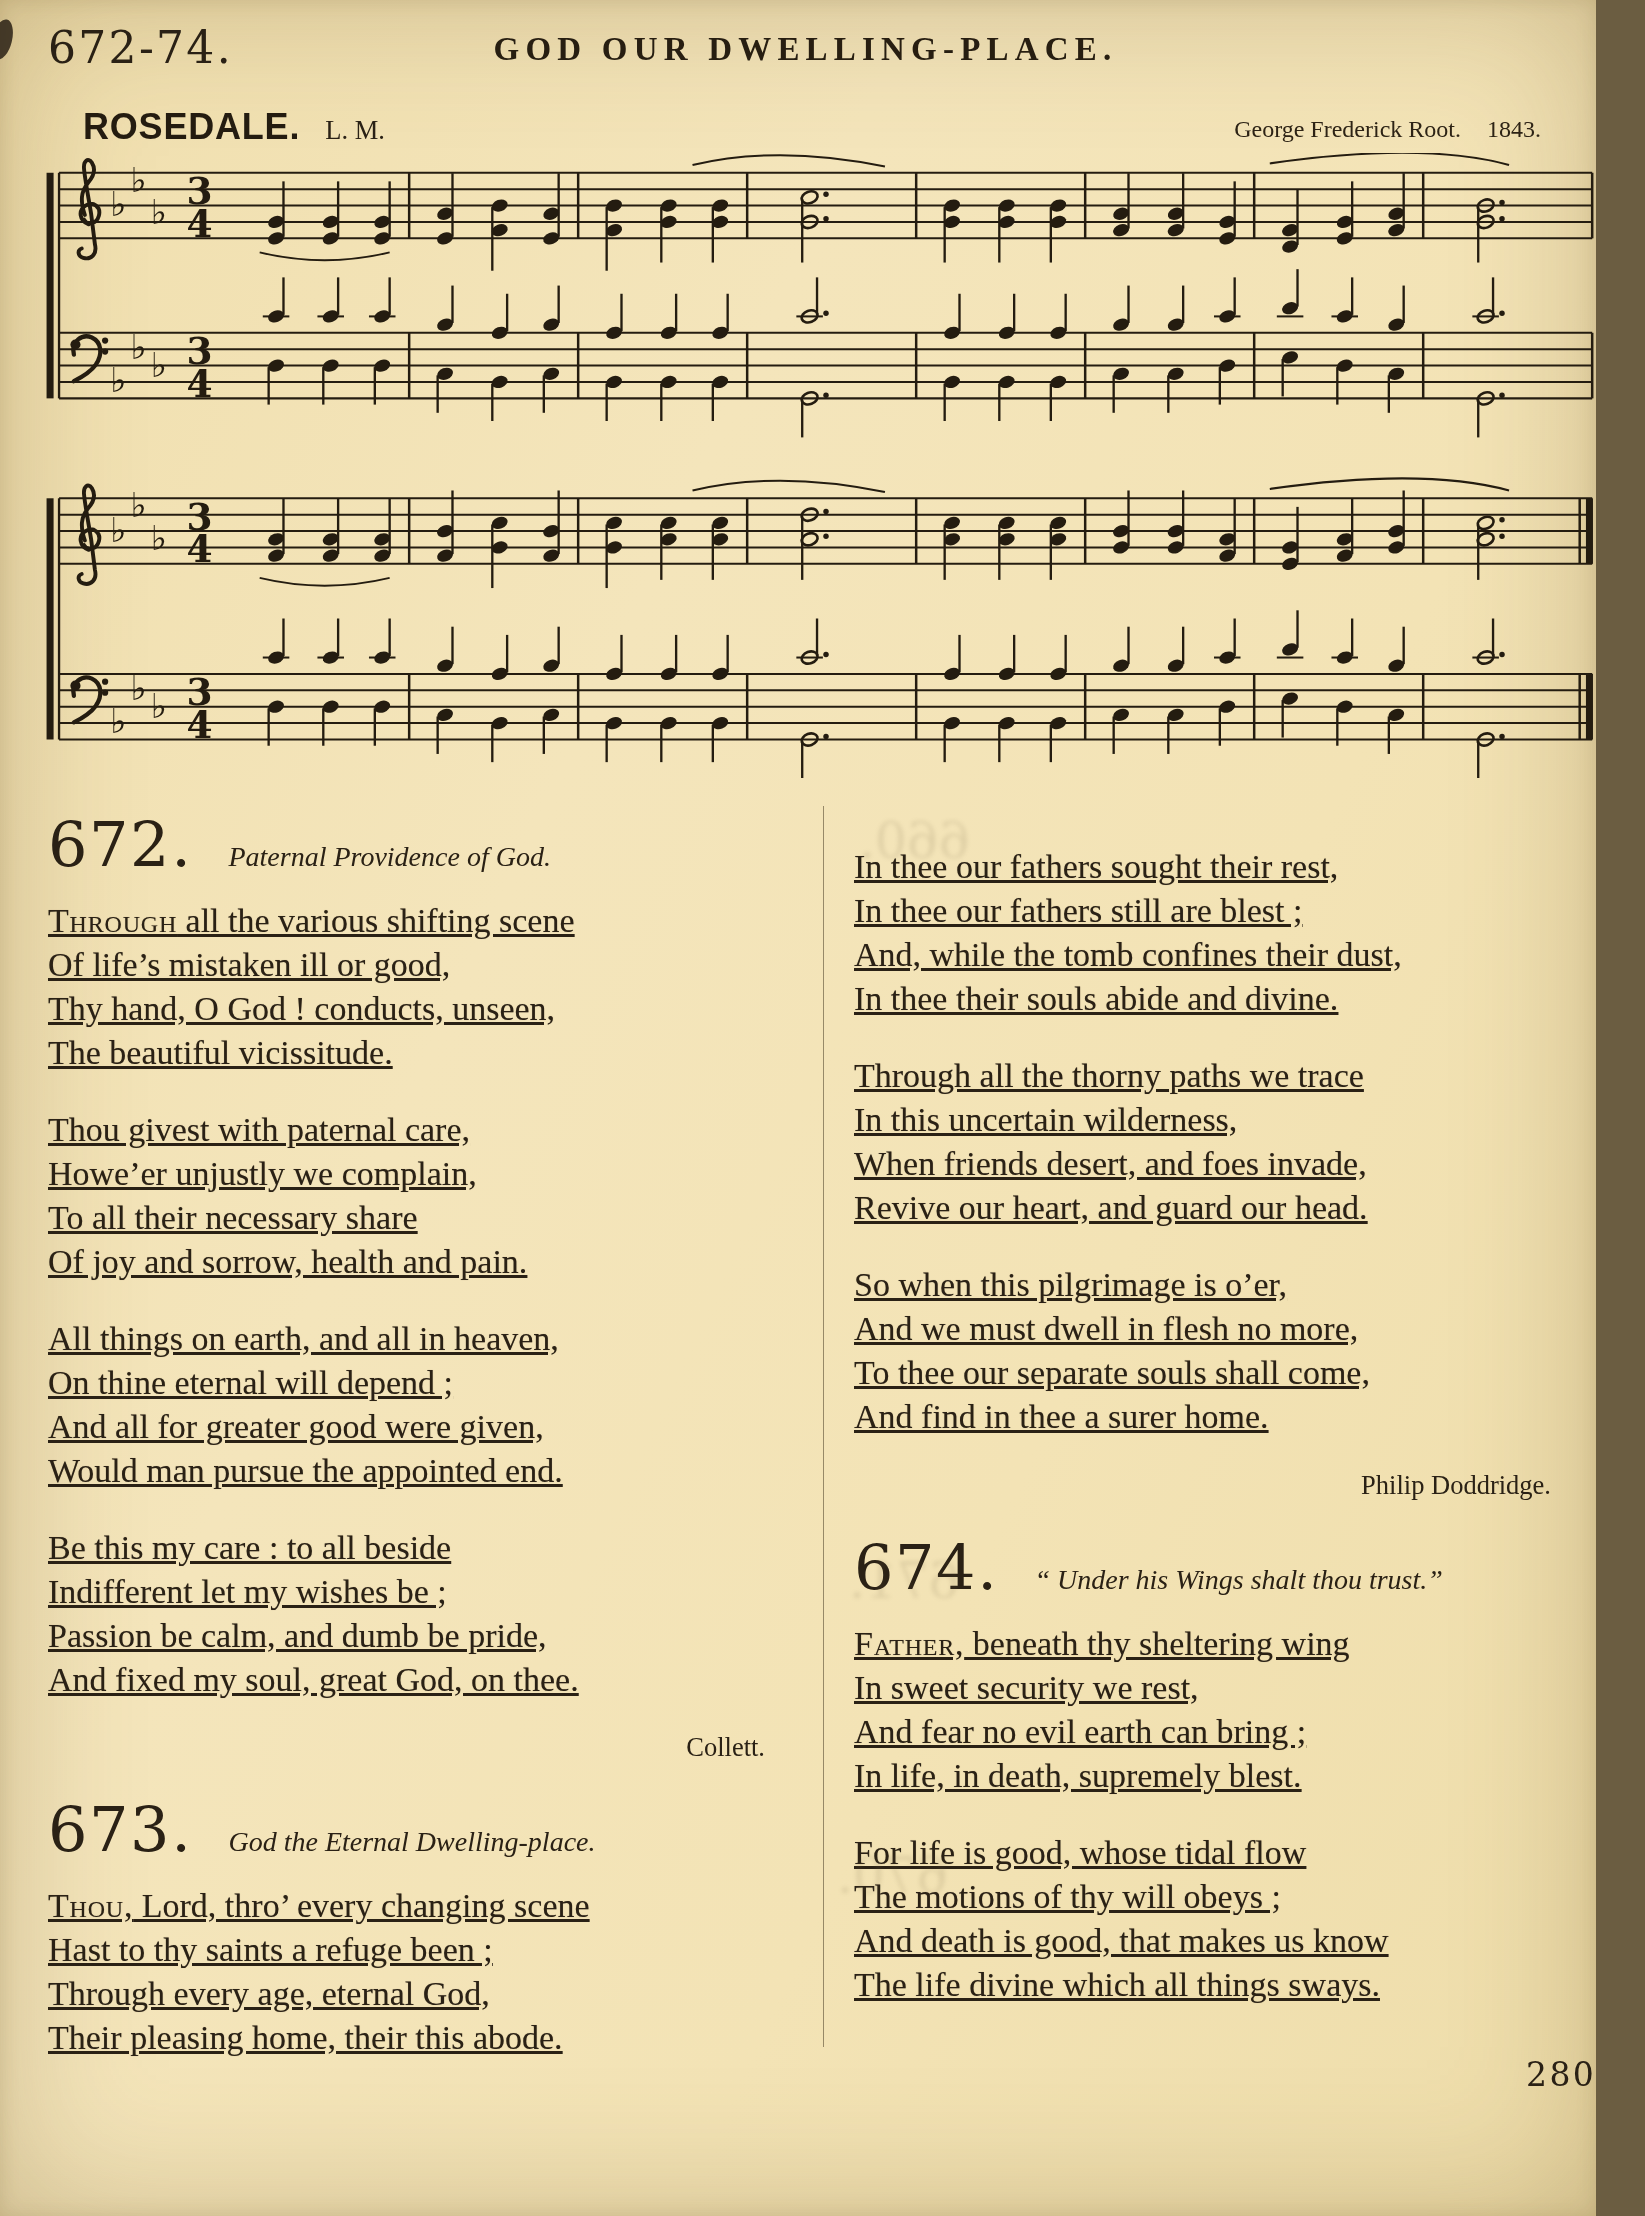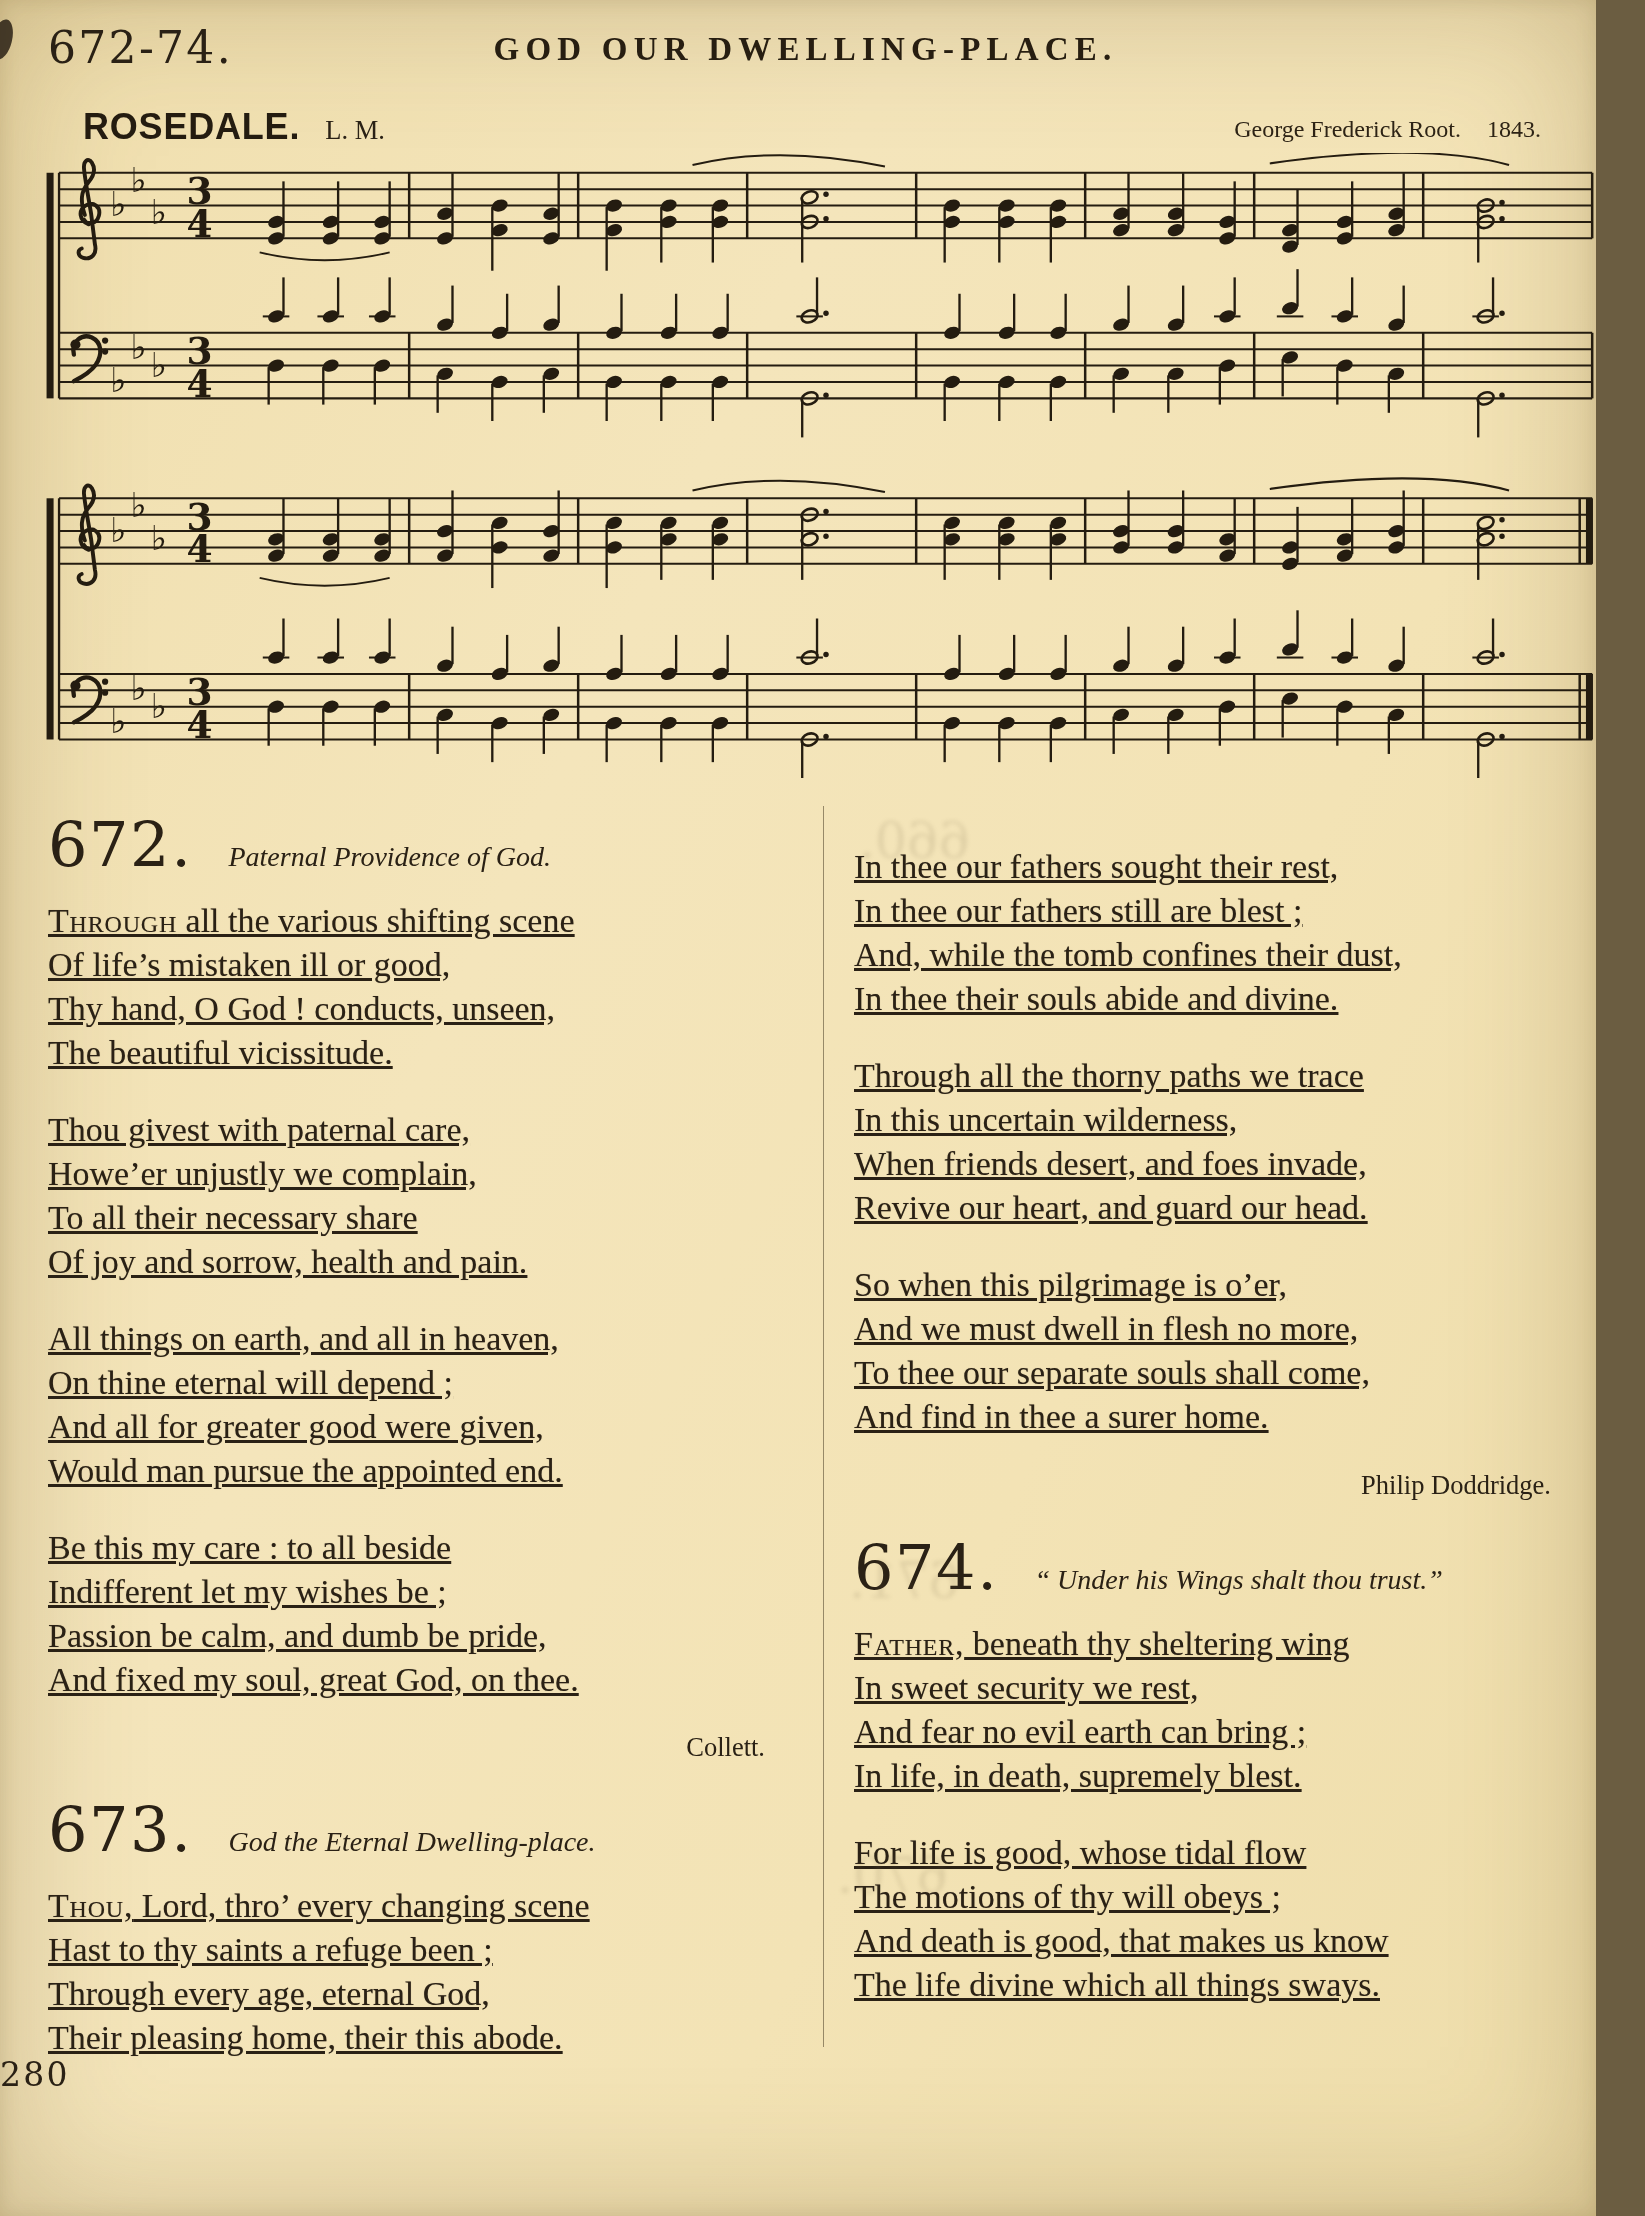--- a/index.html
+++ b/index.html
@@ -27,21 +27,21 @@
   .column.left{padding-right:11px;}
   .column.right{border-left:1.6px solid rgba(58,45,24,.5);padding-left:30px;padding-top:39px;
         min-height:1241px;}
   .hymn-heading{display:flex;align-items:baseline;margin:7.8px 0 20px 0;}
   .hymn-number{font-family:"DejaVu Serif",serif;font-size:62px;line-height:62px;letter-spacing:1.6px;}
   .hymn-title{font-style:italic;font-size:28px;margin-left:36px;}
   .stanza{margin:0 0 33px 0;text-decoration:underline;}
   .line{white-space:nowrap;text-shadow:0 0 0.8px rgba(40,30,15,.35);}
   .lead{font-variant:small-caps;letter-spacing:0.8px;}
   .author{text-align:right;font-size:26.5px;margin:-9.4px 47px 30px 0;}
-  .page-number{position:absolute;top:2055px;left:0;right:0;text-align:left;
+  .page-number{position:absolute;top:2055px;left:0;right:0;text-align:right;
         font-size:33px;letter-spacing:2.3px;font-family:"DejaVu Serif",serif;}
   .ghost{position:absolute;transform:scaleX(-1);filter:blur(2px);opacity:.14;
         font-family:"DejaVu Serif",serif;font-size:50px;color:#6f6040;}
   .g0{top:812px;left:859px;} .g1{top:1552px;left:849px;} .g2{top:1847px;left:837px;}
   .fl{font-family:"DejaVu Sans",sans-serif;font-size:44px;fill:#241c10;text-anchor:middle;}
   .ts{font-family:"DejaVu Serif",serif;font-weight:bold;font-size:48px;fill:#241c10;text-anchor:middle;}
 </style>
 </head>
 <body>
 

